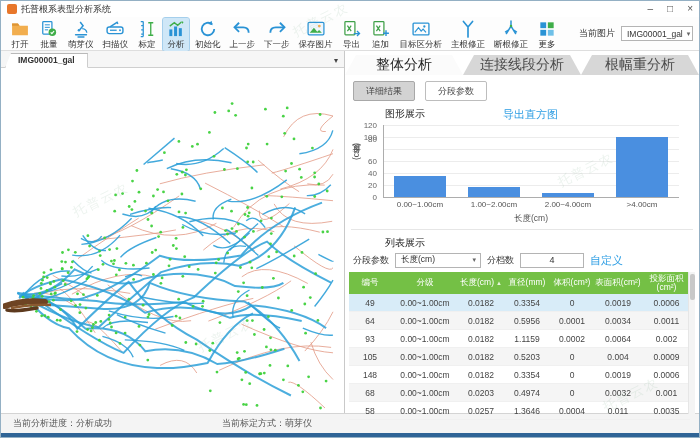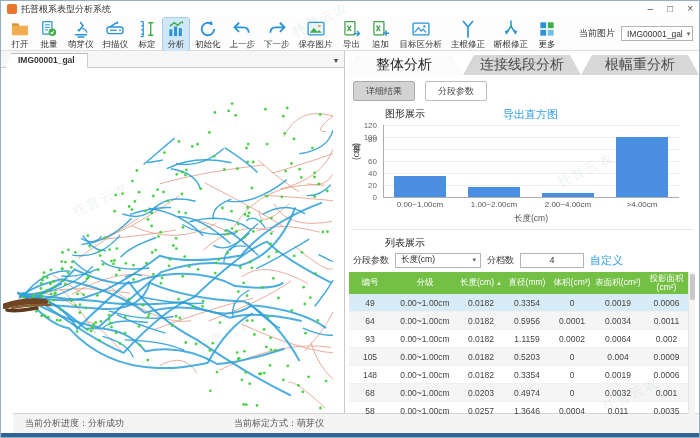--- a/index.html
+++ b/index.html
@@ -59,21 +59,21 @@
   table{border-collapse:collapse;width:341px;table-layout:fixed;font-size:8.5px;}
   th{background:#74c045;color:#fff;font-weight:normal;height:16px;padding:2px 1px;line-height:1.05;font-size:8.5px;text-align:center;}
   td{height:18px;text-align:center;color:#444;border-bottom:1px solid #f0f0f0;white-space:nowrap;overflow:hidden;}
   tbody tr:nth-child(even){background:#f5f5f5;}
   tbody tr.sel{background:#d8ecf8;padding-left:48px;}
   .sort{font-size:6px;color:#e8f5dc;margin-left:2px;vertical-align:middle;}
   .vscroll{position:absolute;right:4px;top:0;width:7px;height:142px;background:#f4f4f4;border-left:1px solid #e6e6e6;}
   .vthumb{position:absolute;top:2px;left:1px;width:5px;height:26px;background:#c8c8c8;border-radius:2px;}
   
   .statusbar{height:20px;border-top:1px solid #d4d4d4;background:#f4f4f4;display:flex;align-items:center;gap:110px;
-    font-size:9px;color:#555;padding:0 12px;margin-left:12px;}
+    font-size:9px;color:#555;padding:0 12px;}
   .bottomstrip{height:4px;background:#2f6496;}
   .wm{position:absolute;color:#7fae8e;opacity:.14;font-size:13px;letter-spacing:2px;transform:rotate(-26deg);
     pointer-events:none;z-index:5;white-space:nowrap;}
 </style>
 </head>
 <body>
 
 <div class="window">
   <div class="titlebar">
     <span class="app-logo"></span>

